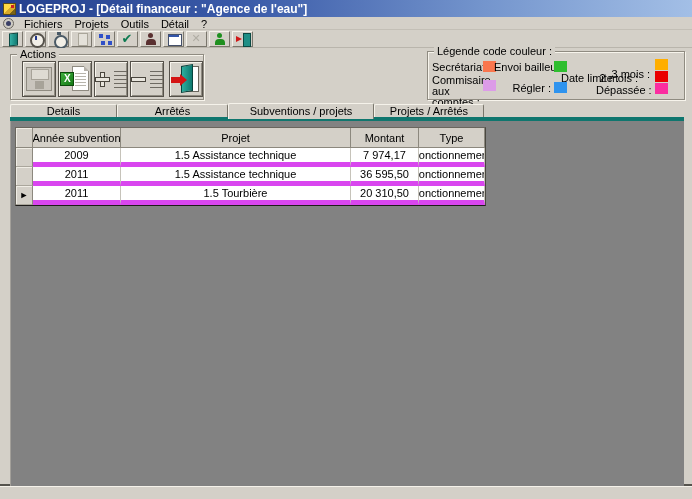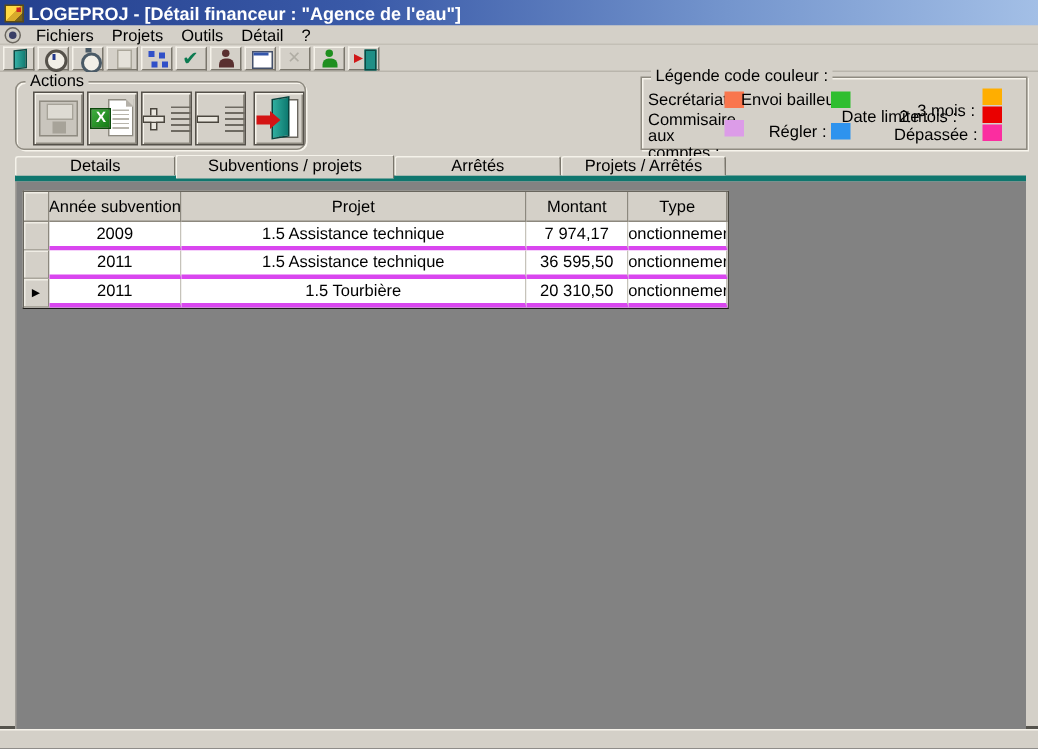--- a/index.html
+++ b/index.html
@@ -38,21 +38,21 @@
   .ic-x::before { content:"✕"; position:absolute; left:3px; top:0px; font-size:11px; color:#b0ada4; }
   .ic-person::before { content:""; position:absolute; left:5px; top:1px; width:5px; height:5px; border-radius:50%; background:#1f8f1f; }
   .ic-person::after { content:""; position:absolute; left:3px; top:7px; width:10px; height:6px; border-radius:4px 4px 0 0; background:#1f8f1f; }
   .ic-exit::before { content:""; position:absolute; left:8px; top:1px; width:6px; height:12px; background:#1f8f86; border:1px solid #0b4a44; }
   .ic-exit::after { content:""; position:absolute; left:1px; top:4px; border-left:6px solid #d01818; border-top:3px solid transparent; border-bottom:3px solid transparent; }
 
   
   .panel { height:56px; position:relative; background:#d4d0c8; }
   .groupbox { position:absolute; border:1px solid #8f8b81; box-shadow:1px 1px 0 #f7f4ec, inset 1px 1px 0 #f7f4ec; }
   .gb-label { position:absolute; top:-7px; left:6px; background:#d4d0c8; padding:0 3px; font-size:11px; line-height:12px; }
-  .gb-actions { left:10px; top:6px; width:194px; height:46px;border-radius:6px; }
+  .gb-actions { left:10px; top:6px; width:194px; height:46px; }
   .gb-actions .btnrow { display:flex; gap:2px; margin:6px 0 0 11px; }
   .abtn { width:37px; height:36px; background:#d4d0c8; border:1px solid #55514a; box-shadow:inset 1px 1px 0 #f7f4ec, inset -1px -1px 0 #8f8b81; display:flex; align-items:center; justify-content:center; }
   .abtn:last-child { margin-left:3px; }
 
   .ab-floppy { width:26px; height:24px; background:#c9c5bd; border:1px solid #8f8b81; position:relative; }
   .ab-floppy::before { content:""; position:absolute; left:4px; top:1px; width:16px; height:9px; background:#dedbd3; border:1px solid #a7a399; }
   .ab-floppy::after { content:""; position:absolute; left:8px; bottom:1px; width:9px; height:8px; background:#a7a399; }
 
   .ab-excel { position:relative; width:30px; height:26px; }
   .ab-excel .page { position:absolute; right:1px; top:0; width:17px; height:25px; background:#fff; border:1px solid #8f8b81; }
@@ -91,21 +91,21 @@
 
   .tabpage { height:365px; background:#828282; border-left:1px solid #a3a09a; position:relative; }
 
   
   .tbl { position:absolute; left:4px; top:6px; background:#fff; border:1px solid #69665e; border-bottom-color:#1e1d1a; border-right-color:#4a4840; }
   .trow { display:grid; grid-template-columns:17px 88px 230px 68px 66px; }
   .cell { font-size:11px; color:#000; display:flex; align-items:center; justify-content:center; overflow:hidden; white-space:nowrap; }
   .thead .cell { height:20px; background:#d4d0c8; border-right:1px solid #8c887e; border-bottom:1px solid #8c887e; }
   .trow .sel { height:19px; background:#d4d0c8; border-right:1px solid #8c887e; border-bottom:1px solid #aaa69c; box-shadow:inset 1px 1px 0 #f0ede5; }
   .thead .sel { height:20px; box-shadow:inset 1px 1px 0 #f0ede5; border-bottom:1px solid #8c887e; }
-  .trow .dc { height:19px; background:#fff; border-right:1px solid #c6c3ba; border-bottom:3px solid #d946ef; }
+  .trow .dc { height:19px; background:#fff; border-right:1px solid #c6c3ba; border-bottom:5px solid #d946ef; }
   .trow.current .sel::before { content:"►"; font-size:9px; color:#000; }
 
   
   .bottomframe { height:13px; background:#d4d0c8; border-top:1px solid #f5f2ea; box-shadow:0 -2px 0 #55534d; }
 </style>
 </head>
 <body>
 
 <div class="window">
 
@@ -217,22 +217,22 @@
       <span class="lg" style="left:168px; top:33px; width:54px; text-align:right;">Dépassée :</span>
       <span class="swatch" style="left: 227px; top: 31px; background: rgb(251, 45, 160);"></span>
     </div>
 
   </div>
 
   <div class="workarea">
     <div class="tabstrip">
 
     <span class="tab" data-index="0">Details</span>
+        <span class="tab" data-index="2">Arrêtés</span>
         <span class="tab active" data-index="3">Subventions / projets</span>
-        <span class="tab" data-index="2">Arrêtés</span>
         <span class="tab" data-index="4">Projets / Arrêtés</span>
       </div>
 
     <div class="tabpage">
       <div class="tbl">
         <div class="trow thead">
           <span class="cell sel"></span>
           <span class="cell">Année subvention</span>
           <span class="cell">Projet</span>
           <span class="cell">Montant</span>

